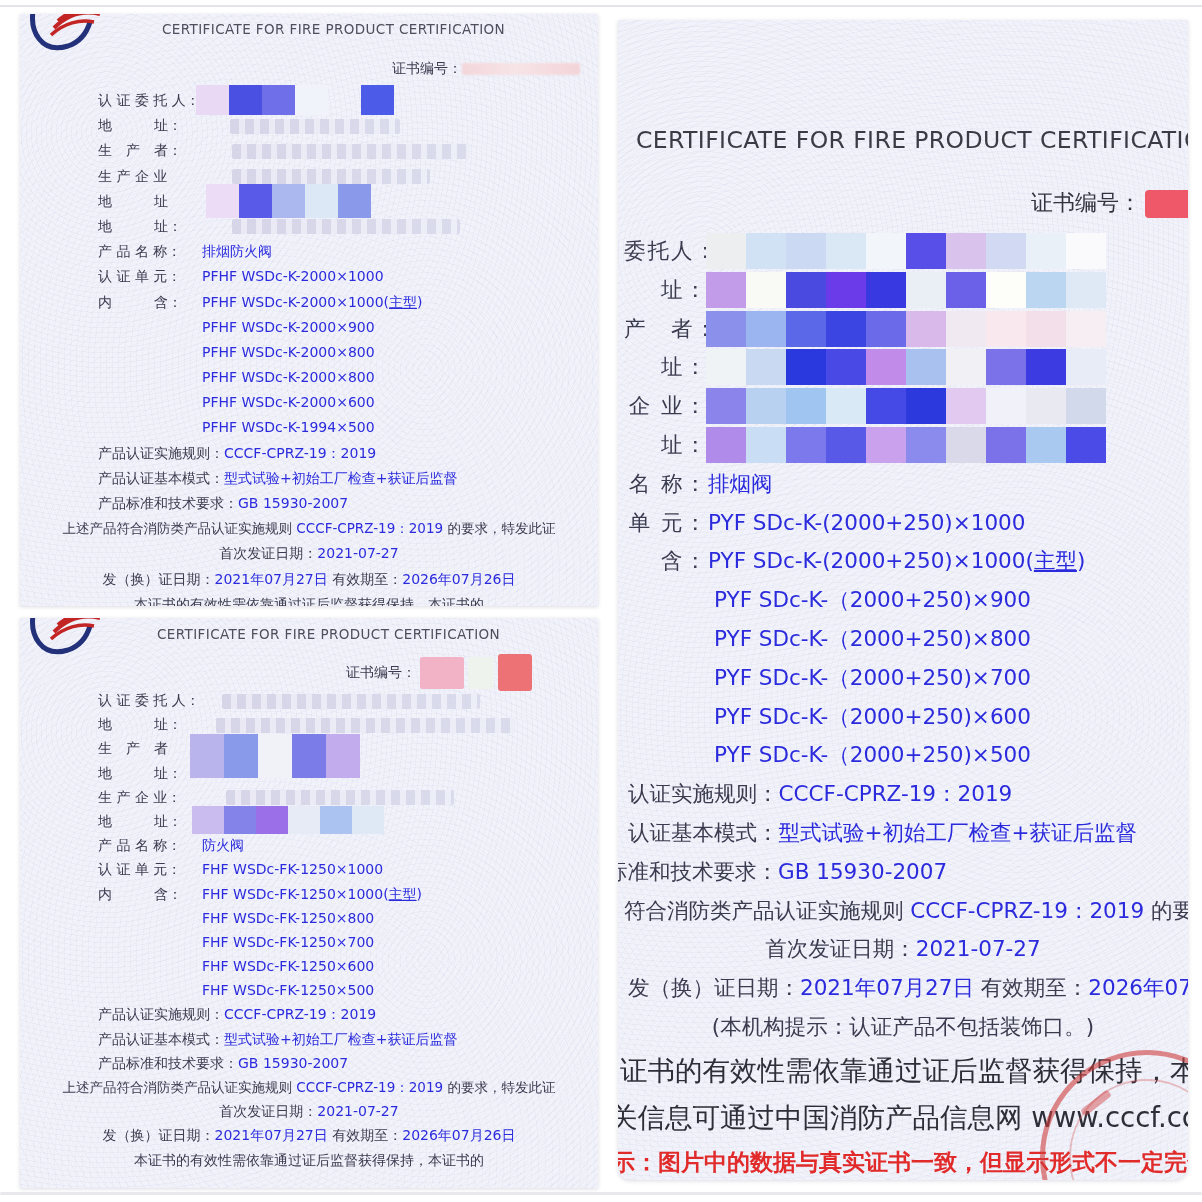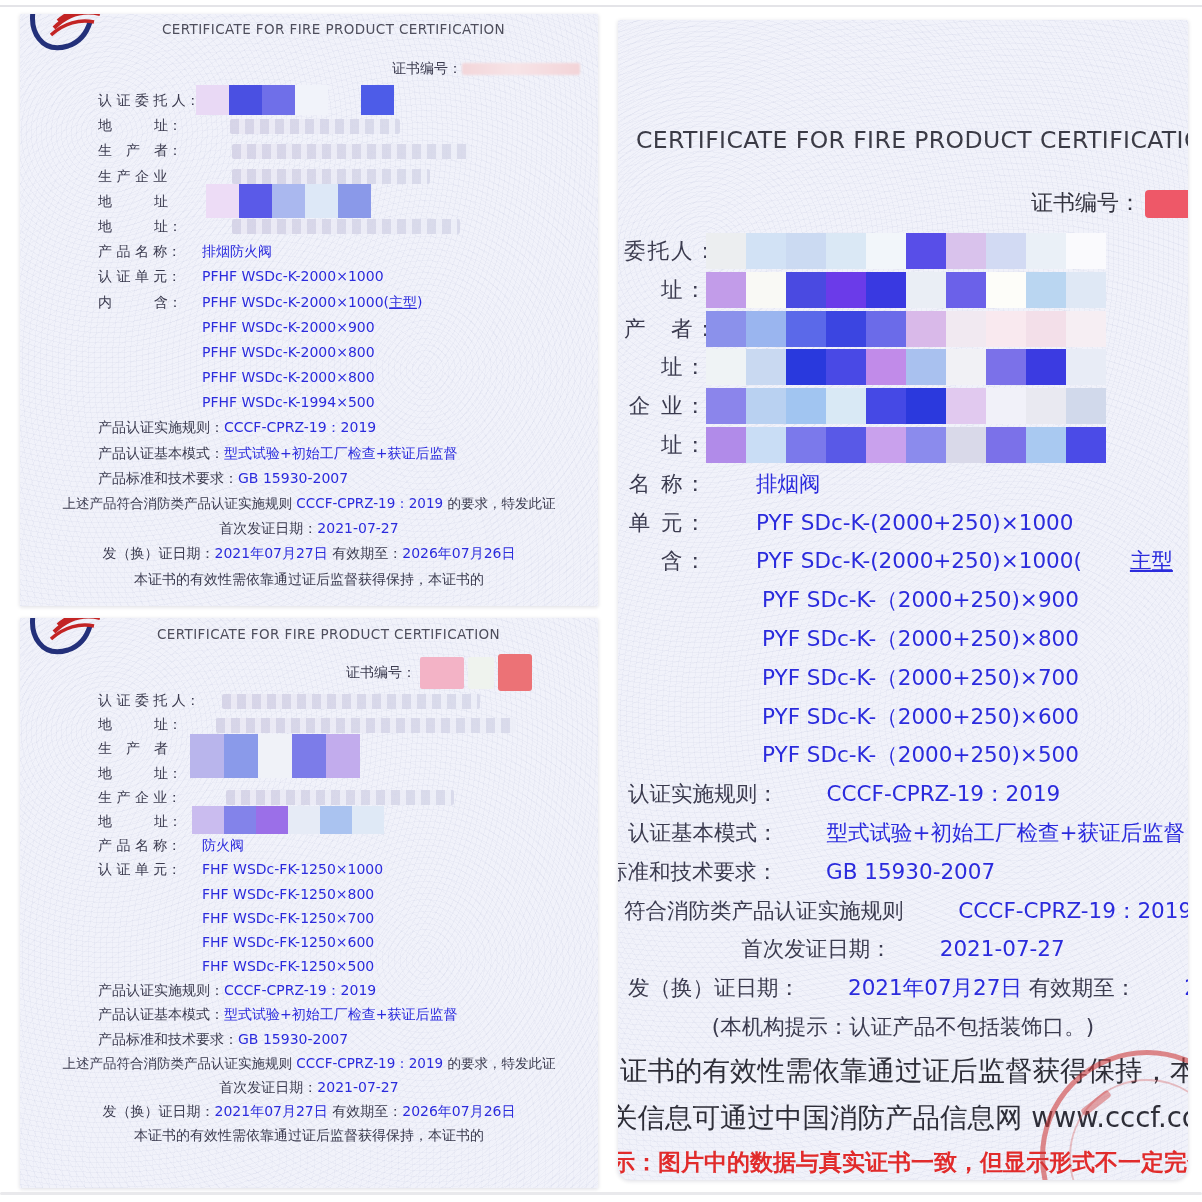--- a/index.html
+++ b/index.html
@@ -66,21 +66,21 @@
   
   .title3{position:absolute;left:0;right:14px;top:44px;text-align:center;
     font-size:34px;letter-spacing:8px;color:#26262e;font-weight:500;white-space:nowrap;}
   .en3{position:absolute;left:18px;top:106px;font-size:23.5px;color:#3b3b46;
     letter-spacing:.4px;white-space:nowrap;}
   .certno3{position:absolute;left:413px;top:168px;font-size:22px;color:#33333f;white-space:nowrap;}
   .rows3{position:absolute;left:0;right:0;top:212px;}
   .rrow{position:relative;height:38.8px;line-height:38.8px;font-size:21.5px;
         white-space:nowrap;color:#3b3b4f;padding-left:6px;}
   .rlab{display:inline-block;width:84px;text-align:right;letter-spacing:2px;}
-  .rval{color:#2b2bdd;margin-left:48px;}
+  .rval{color:#2b2bdd;}
   .rcont{padding-left:96px;}
   .rb{padding-left:10px;}
   .rb17{padding-left:0;text-indent:-12px;}
   .rcenter{text-align:center;padding-left:0;}
   .rbig{font-size:27.5px;height:47px;line-height:47px;color:#2e2e38;padding-left:2px;}
   .rbig2{text-indent:-10px;}
   .rred{font-size:23px;font-weight:bold;color:#e12b2b;text-indent:-12px;height:42px;line-height:42px;}
   .mos3{position:absolute;left:88px;top:1px;display:flex;}
   .mos3 i{display:block;width:40px;height:36px;}
 
@@ -126,20 +126,21 @@
           <i style="background: rgb(221, 232, 247);"></i>
           <i style="background: rgb(138, 153, 233);"></i>
         </span></div>
     <div class="row"><span class="lab">地　　　址：</span><span class="wash" style="width:228px;margin-left:30px"></span></div>
     <div class="row"><span class="lab">产 品 名 称：</span><span class="val">排烟防火阀</span></div>
     <div class="row"><span class="lab">认 证 单 元：</span><span class="val">PFHF WSDc-K-2000×1000</span></div>
     <div class="row"><span class="lab">内　　　含：</span><span class="val">PFHF WSDc-K-2000×1000(</span><span class="val u">主型</span><span class="val">)</span></div>
     <div class="row cont"><span class="val">PFHF WSDc-K-2000×900</span></div>
     <div class="row cont"><span class="val">PFHF WSDc-K-2000×800</span></div>
     <div class="row cont"><span class="val">PFHF WSDc-K-2000×800</span></div>
+    <div class="row cont"><span class="val">PFHF WSDc-K-2000×600</span></div>
     <div class="row cont"><span class="val">PFHF WSDc-K-1994×500</span></div>
     <div class="row"><span class="labx">产品认证实施规则：</span><span class="val">CCCF-CPRZ-19：2019</span></div>
     <div class="row"><span class="labx">产品认证基本模式：</span><span class="val">型式试验+初始工厂检查+获证后监督</span></div>
     <div class="row"><span class="labx">产品标准和技术要求：</span><span class="val">GB 15930-2007</span></div>
     <div class="row center sm"><span class="labx">上述产品符合消防类产品认证实施规则 </span><span class="val">CCCF-CPRZ-19：2019</span><span class="labx"> 的要求，特发此证</span></div>
     <div class="row center"><span class="labx">首次发证日期：</span><span class="val">2021-07-27</span></div>
     <div class="row center"><span class="labx">发（换）证日期：</span><span class="val">2021年07月27日</span><span class="labx"> 有效期至：</span><span class="val">2026年07月26日</span></div>
     <div class="row center"><span class="labx">本证书的有效性需依靠通过证后监督获得保持，本证书的</span></div>
   </div>
 </div>
@@ -170,20 +171,21 @@
     <div class="row"><span class="lab">地　　　址：</span><span class="mos m6" style="left:172px;top:-3px">
           <i style="background: rgb(202, 188, 239);"></i>
           <i style="background: rgb(131, 131, 234);"></i>
           <i style="background: rgb(155, 111, 232);"></i>
           <i style="background: rgb(230, 235, 246);"></i>
           <i style="background: rgb(170, 195, 240);"></i>
           <i style="background: rgb(223, 233, 246);"></i>
         </span></div>
     <div class="row"><span class="lab">产 品 名 称：</span><span class="val">防火阀</span></div>
     <div class="row"><span class="lab">认 证 单 元：</span><span class="val">FHF WSDc-FK-1250×1000</span></div>
+    <div class="row"><span class="lab">内　　　含：</span><span class="val">FHF WSDc-FK-1250×1000(</span><span class="val u">主型</span><span class="val">)</span></div>
     <div class="row cont"><span class="val">FHF WSDc-FK-1250×800</span></div>
     <div class="row cont"><span class="val">FHF WSDc-FK-1250×700</span></div>
     <div class="row cont"><span class="val">FHF WSDc-FK-1250×600</span></div>
     <div class="row cont"><span class="val">FHF WSDc-FK-1250×500</span></div>
     <div class="row"><span class="labx">产品认证实施规则：</span><span class="val">CCCF-CPRZ-19：2019</span></div>
     <div class="row"><span class="labx">产品认证基本模式：</span><span class="val">型式试验+初始工厂检查+获证后监督</span></div>
     <div class="row"><span class="labx">产品标准和技术要求：</span><span class="val">GB 15930-2007</span></div>
     <div class="row center sm"><span class="labx">上述产品符合消防类产品认证实施规则 </span><span class="val">CCCF-CPRZ-19：2019</span><span class="labx"> 的要求，特发此证</span></div>
     <div class="row center"><span class="labx">首次发证日期：</span><span class="val">2021-07-27</span></div>
     <div class="row center"><span class="labx">发（换）证日期：</span><span class="val">2021年07月27日</span><span class="labx"> 有效期至：</span><span class="val">2026年07月26日</span></div>

